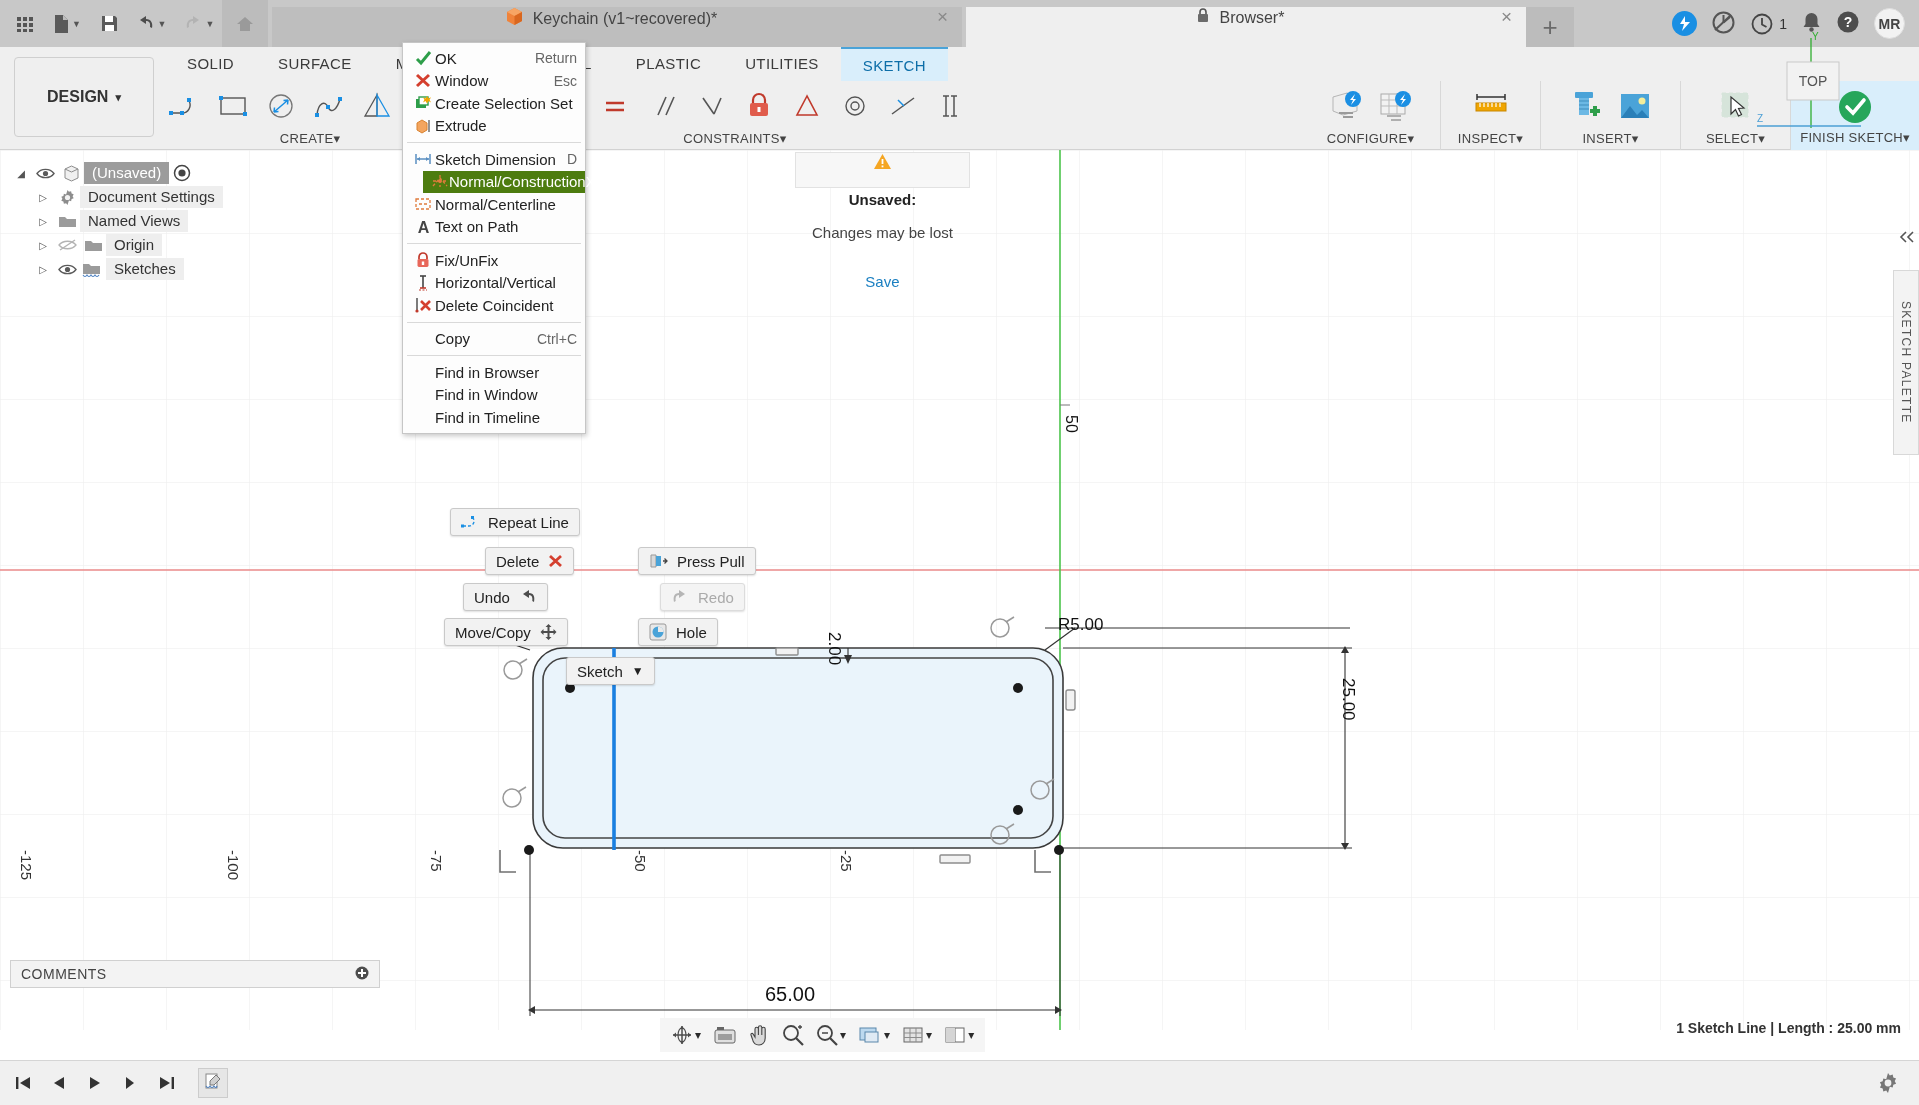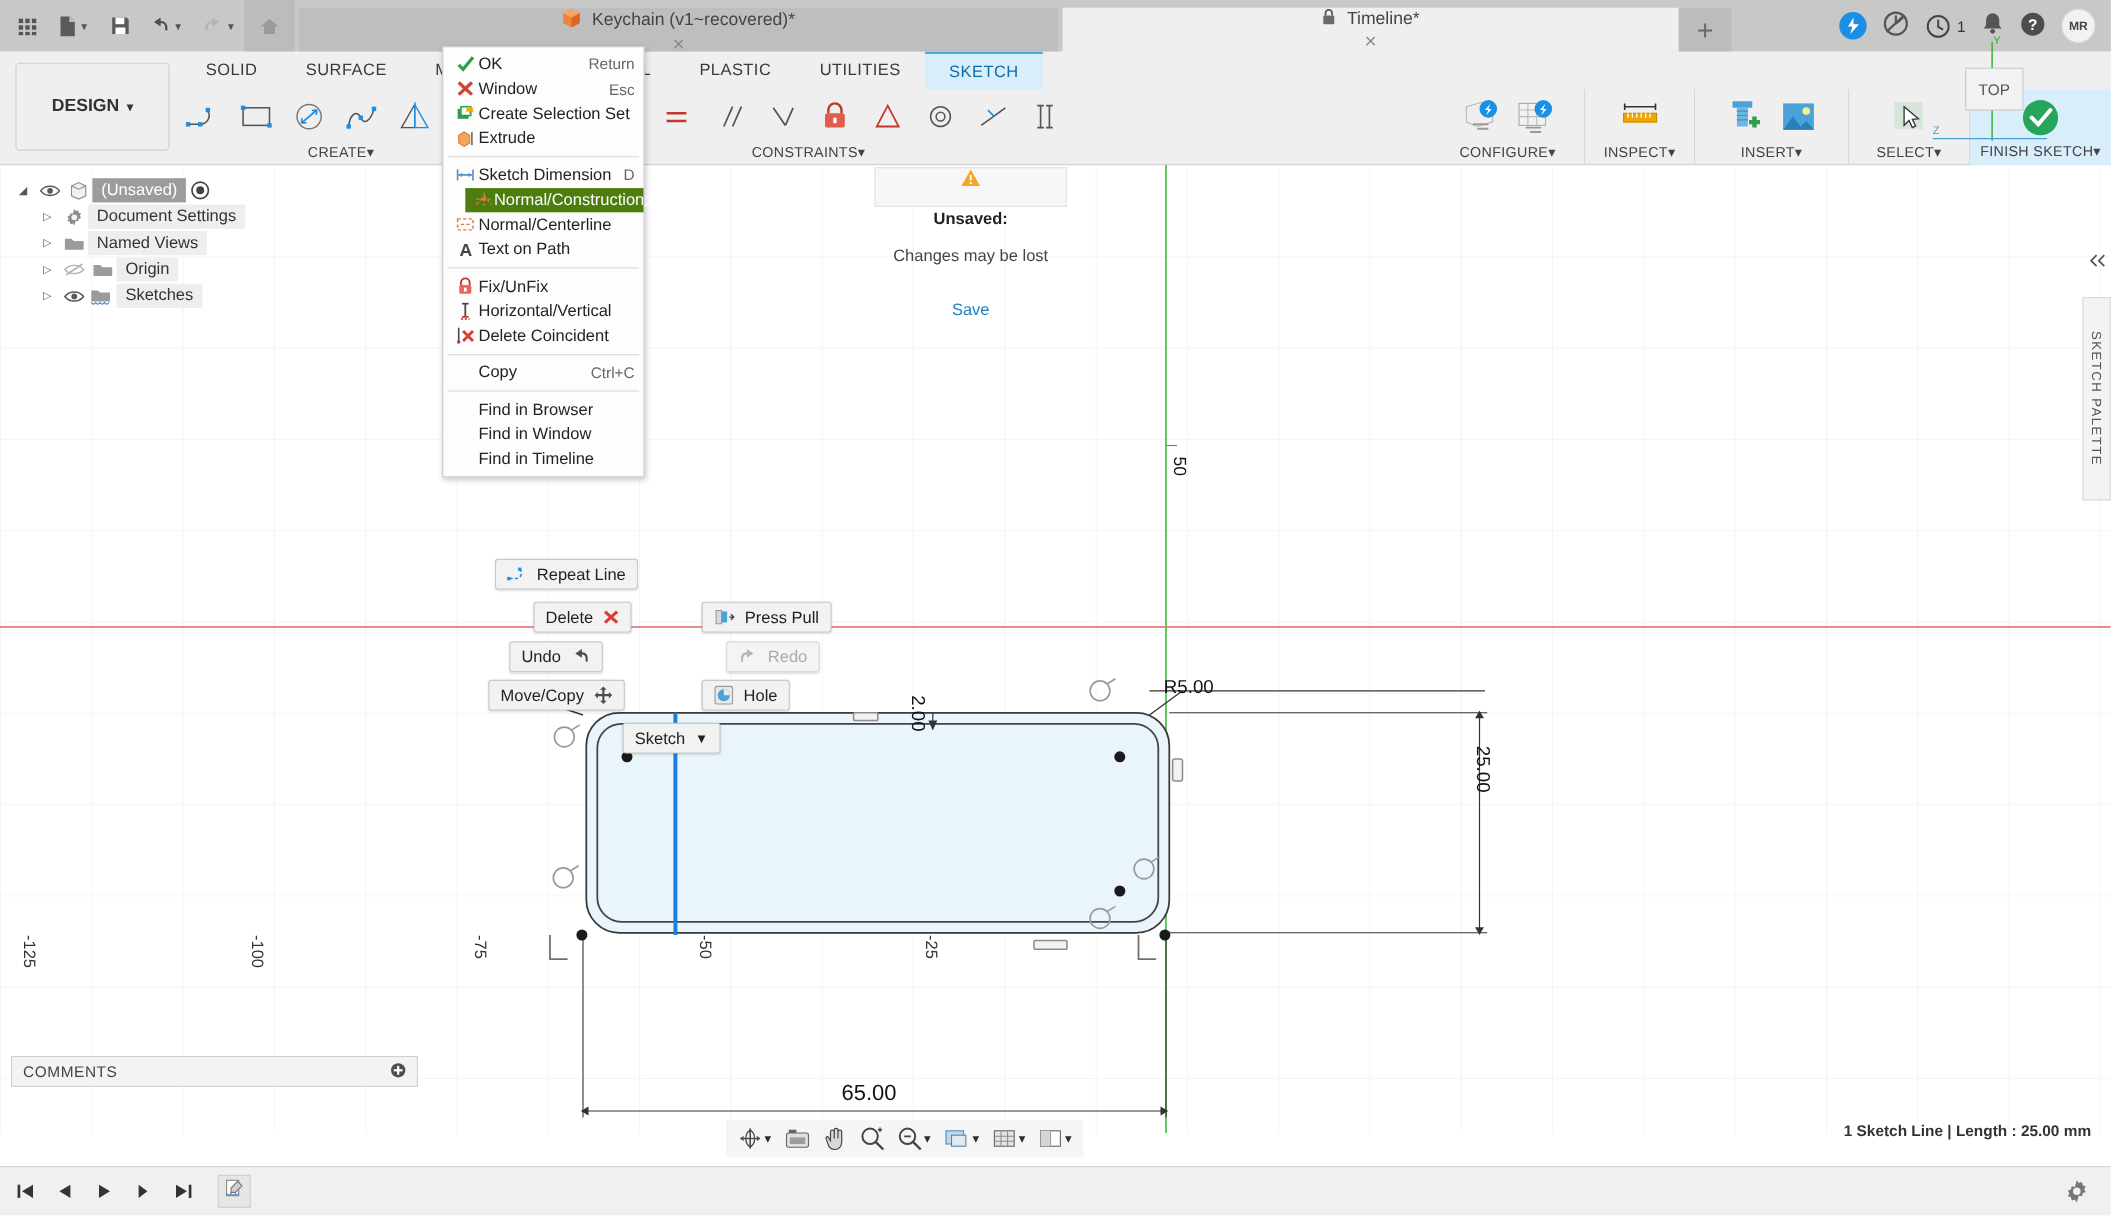--- a/index.html
+++ b/index.html
@@ -22,22 +22,22 @@
     width:34px; height:40px; display:flex; align-items:center; justify-content:center;
     cursor:pointer; position:relative;
   }
   .tb-btn.with-caret { width:46px; }
   .caret-sm { font-size:9px; color:#555; margin-left:3px; }
   .tb-home {
     width:46px; height:47px; background:#bcbcbc; display:flex;
     align-items:center; justify-content:center;
   }
   .doc-tab {
-    height:40px; margin-left:4px; display:flex; align-items:center;
-    position:relative; font-size:16px; color:#444;flex-direction:column;
+    height:40px; margin-left:4px; display:flex; align-items:flex-start;
+    position:relative; font-size:16px; color:#444;
   }
   .doc-tab.inactive { background:#bebebe; }
   .doc-tab.active { background:#efefef; }
   .doc-tab .tab-x {
     font-size:19px; color:#8a8a8a; cursor:pointer; font-weight:300;
     line-height:1;
   }
   .newtab {
     width:48px; height:40px; background:#bcbcbc; display:flex;
     align-items:center; justify-content:center; font-size:26px; color:#6a6a6a;
@@ -47,21 +47,21 @@
     margin-left:auto; display:flex; align-items:center; height:47px;
     padding-right:14px; gap:14px;
   }
   .circ-blue {
     width:25px; height:25px; border-radius:50%; background:#1a8fe3;
     display:flex;align-items:center;justify-content:center;
   }
   .avatar {
     width:31px;height:31px;border-radius:50%;background:#f2f2f2;
     display:flex;align-items:center;justify-content:center;
-    font-size:11px;color:#444;font-weight:bold;border:1px solid #ddd;
+    font-size:14px;color:#444;font-weight:bold;border:1px solid #ddd;
   }
   .badge-num { font-size:14px; color:#333; margin-left:1px;}
 
   
   #ribbon {
     position:absolute; left:0; top:47px; width:1919px; height:103px;
     background:#efefef; border-bottom:1px solid #d2d2d2;
   }
   #design-box {
     position:absolute; left:14px; top:10px; width:140px; height:80px;
@@ -297,21 +297,21 @@
   </div>
 
   <div class="doc-tab active" style="width:560px; padding:0 14px; justify-content:space-between;">
     <span style="flex:1;display:flex;align-items:center;justify-content:center;gap:9px;">
       <span>
         <svg width="14" height="17" viewBox="0 0 14 17">
             <path d="M4 7V5a3 3 0 0 1 6 0v2" stroke="#555" stroke-width="1.6" fill="none"></path>
             <rect x="2" y="7" width="10" height="8" rx="1" fill="#6b6b6b"></rect>
           </svg>
       </span>
-      <span>Timeline*</span>
+      <span>Browser*</span>
     </span>
     <span class="tab-x">×</span>
   </div>
 
   <div class="newtab">+</div>
 
   <div class="tb-right">
     <div class="circ-blue">
       <svg width="13" height="15" viewBox="0 0 13 15">
           <path d="M7 0 L2 8h4l-2 7 8-9H7z" fill="#fff"></path>

